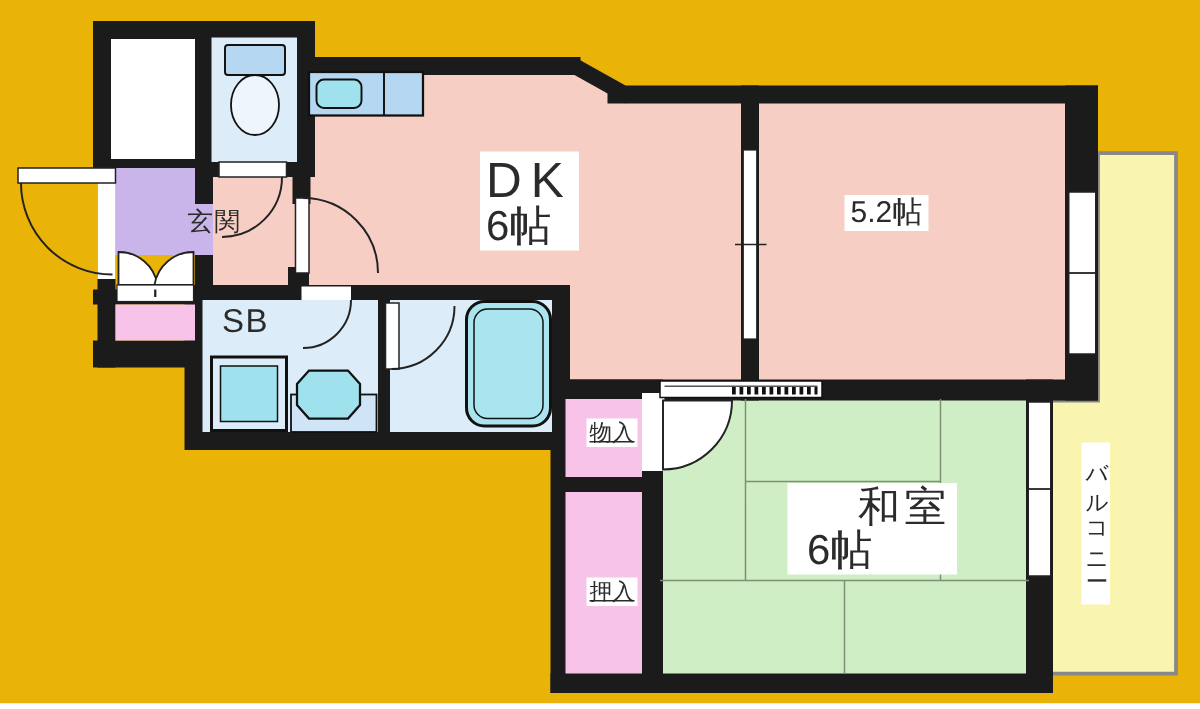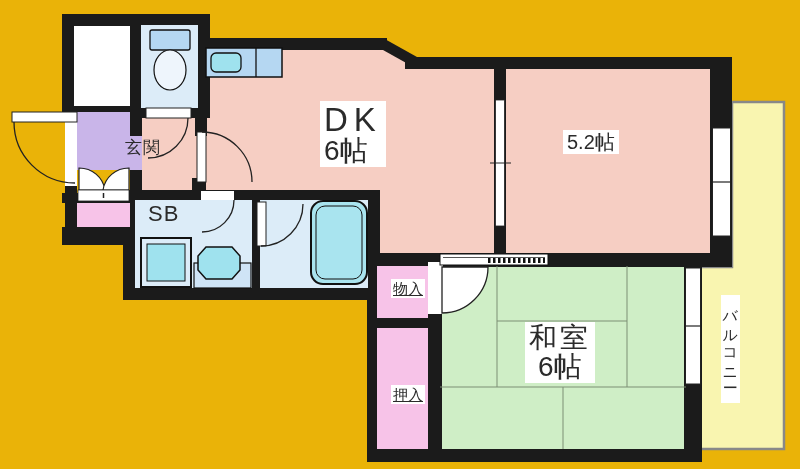--- a/index.html
+++ b/index.html
@@ -12,21 +12,21 @@
   .doorpanel{fill:#ffffff;stroke:#222;stroke-width:1;}
   .tatami{stroke:#7d8f74;stroke-width:1;}
   .lbl{position:absolute;color:#2b2b2b;line-height:1.02;white-space:nowrap;}
   .boxed{background:#ffffff;padding:2px 4px;}
   .lbl .l1{display:block;}
   .lbl .l2{display:block;}
   #lbl-dk .l1{font-size:33px;letter-spacing:6px;}
   #lbl-dk .l2{font-size:28px;}
   #lbl-western .l1{font-size:27px;letter-spacing:3px;}
   #lbl-western .l2{font-size:20px;}
-  #lbl-japanese .l1{font-size:28px;letter-spacing:3px;}
+  #lbl-japanese .l1{font-size:28px;letter-spacing:3px;margin-left:43px;}
   #lbl-japanese .l2{font-size:28px;margin-left:9px;}
   #lbl-genkan{font-size:17px;letter-spacing:1px;margin-left:45px;}
   #lbl-sb{font-size:22px;letter-spacing:1px;}
   #lbl-mono,#lbl-oshi{font-size:15px;padding:2px 2px;text-decoration:underline;}
   #lbl-balcony{font-size:15px;writing-mode:vertical-rl;text-orientation:upright;
                letter-spacing:3px;padding:4px 2px;height:100px;}
 </style>
 </head>
 <body>
 

